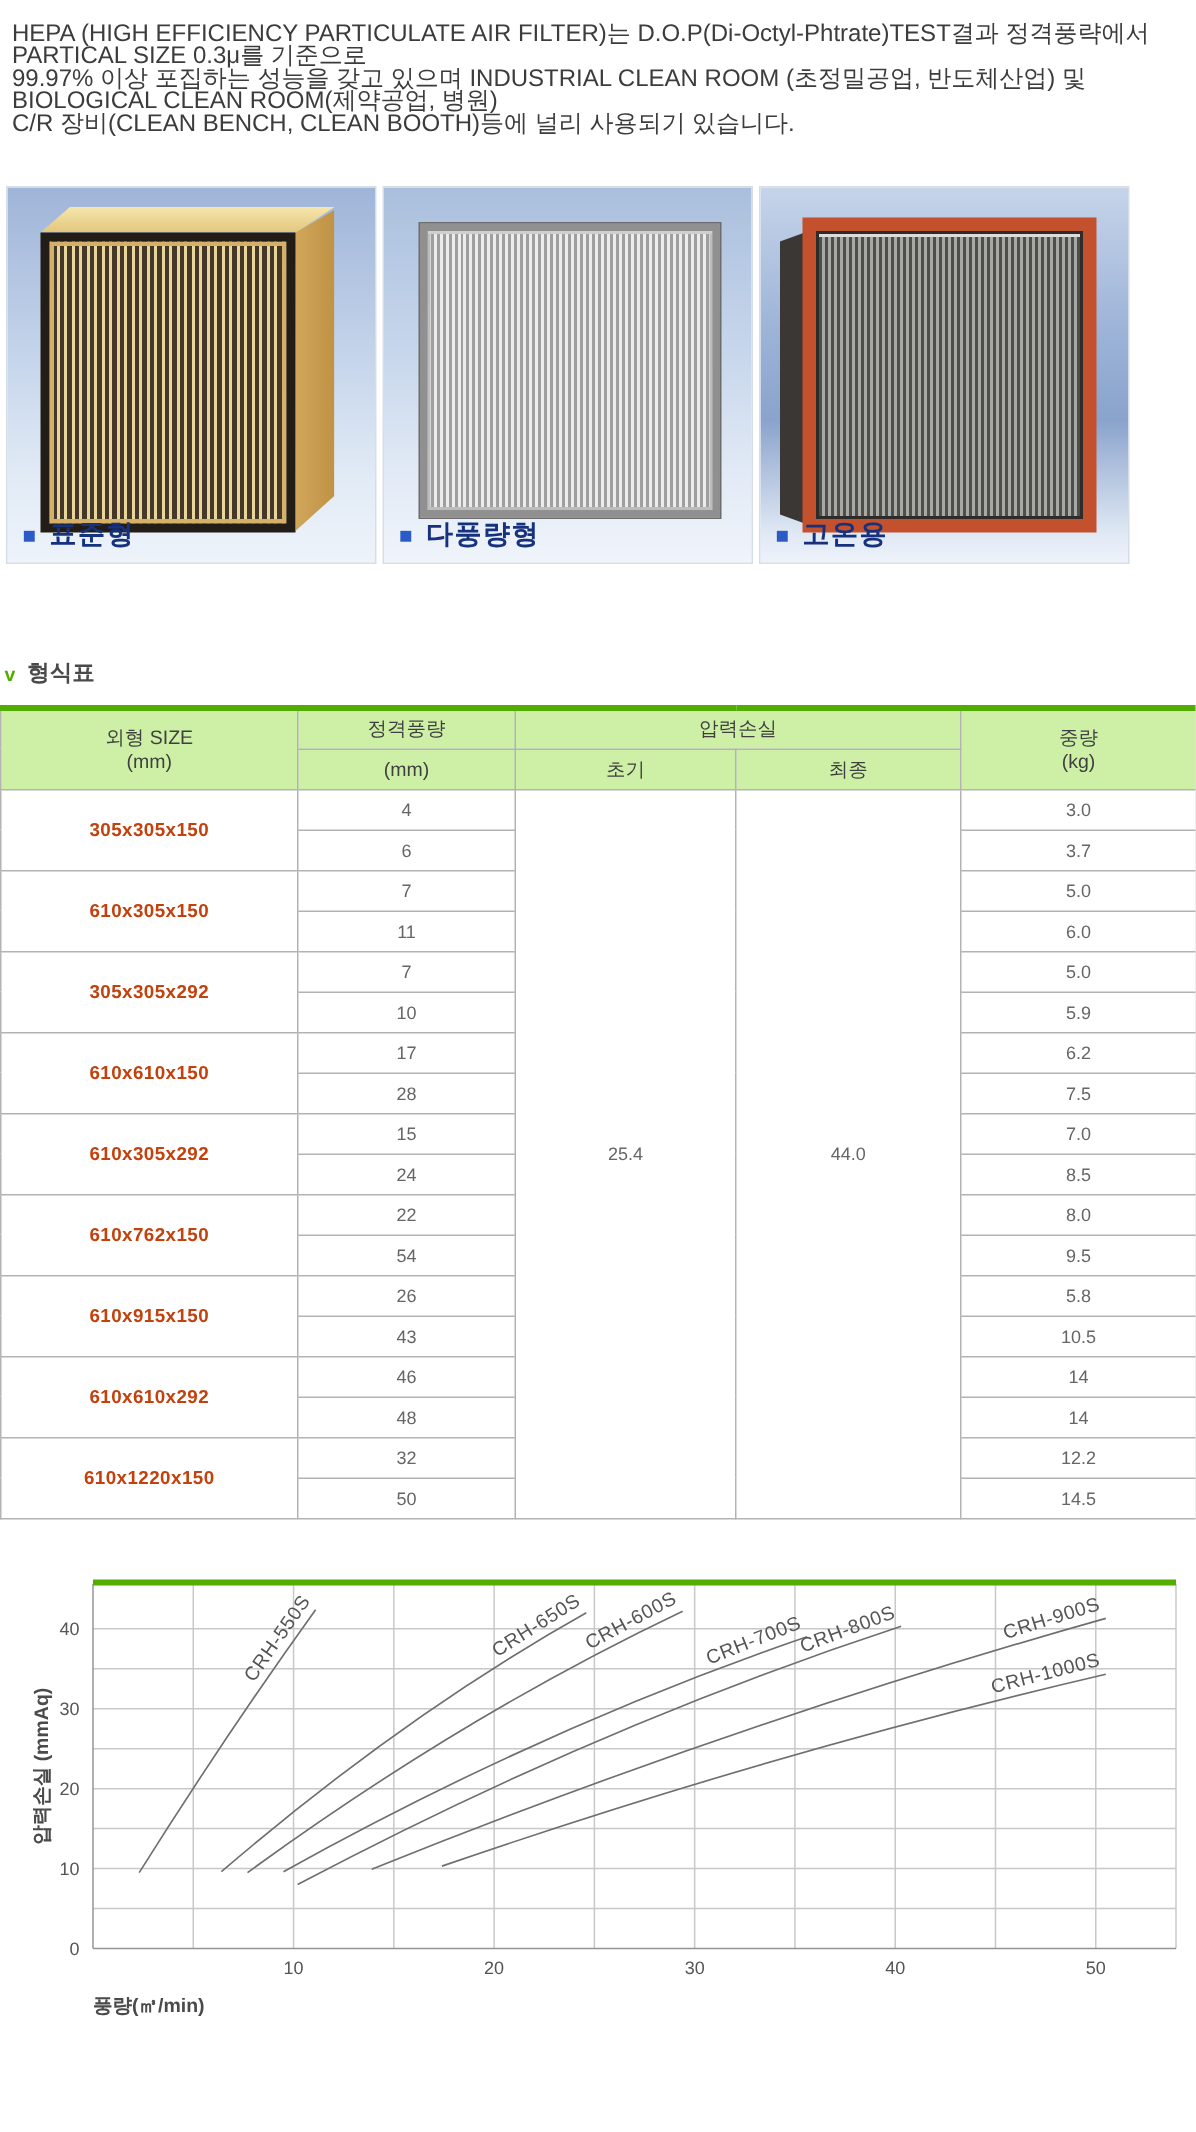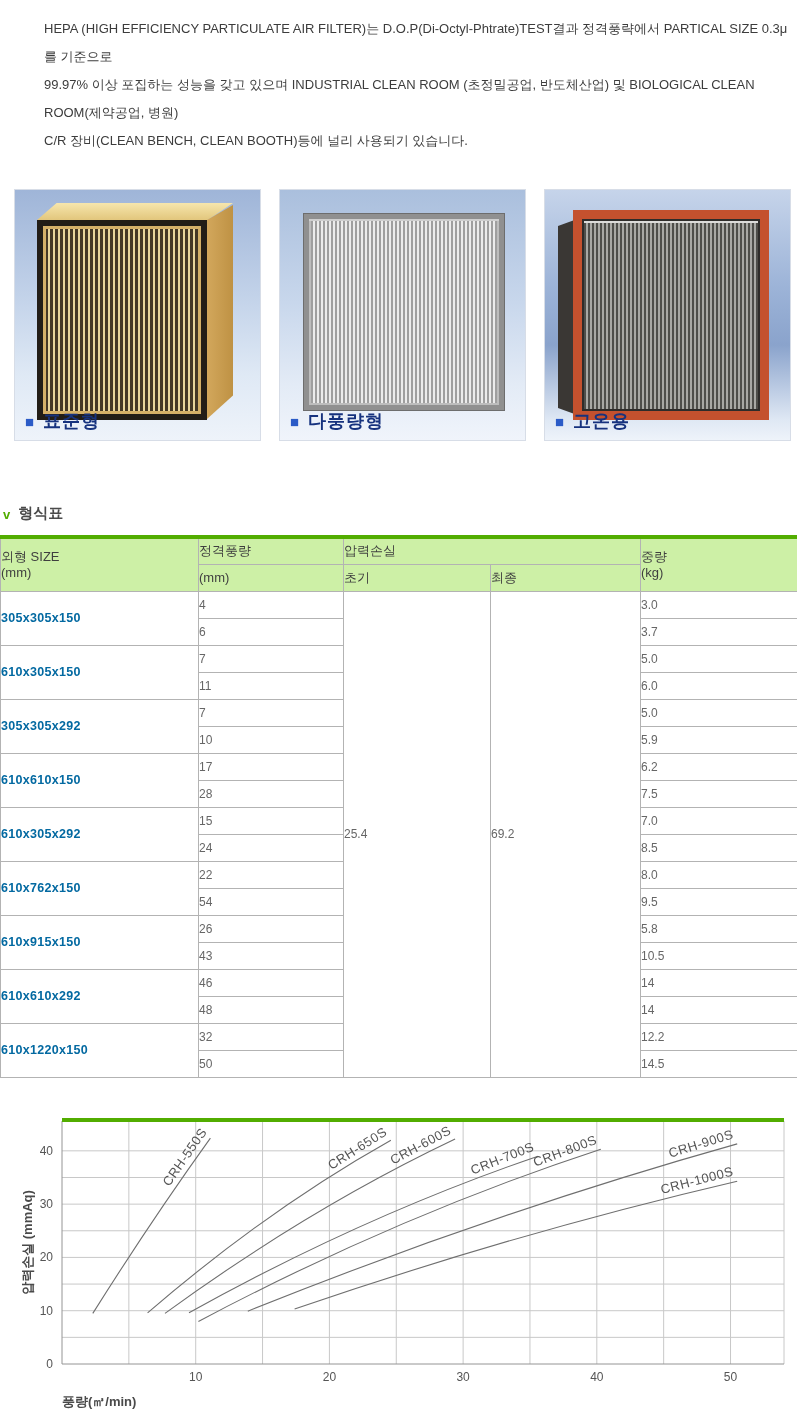--- a/index.html
+++ b/index.html
@@ -9,23 +9,23 @@
     --bullet-blue:#2b5bc7;
     --border-gray:#b3b3b3;
   }
   *{box-sizing:border-box;}
   html,body{margin:0;padding:0;}
   body{
     width:797px;min-height:1421px;background:#ffffff;
     font-family:"Liberation Sans","DejaVu Sans",sans-serif;
   }
   
-  .intro{padding:15px 6px 0 8px;font-size:13px;line-height:28px;color:#3c3c3c;margin-left:36px;}
-  
-  .products{display:flex;gap:18px;padding-left:14px;margin-top:34px;}
+  .intro{padding:15px 6px 0 8px;font-size:16px;line-height:15px;color:#3c3c3c;}
+  
+  .products{display:flex;gap:4px;padding-left:4px;margin-top:34px;}
   .product-card{position:relative;width:247px;height:252px;overflow:hidden;border:1px solid #d7dde7;}
   .bg1{background:linear-gradient(180deg,#9fb5d8 0%,#c2d2e9 42%,#dfe9f5 74%,#eef3fa 100%);}
   .bg2{background:linear-gradient(180deg,#aabfdd 0%,#c8d7ec 45%,#e3ebf6 78%,#f0f4fb 100%);}
   .bg3{background:linear-gradient(180deg,#c6d4ea 0%,#9db4d8 38%,#8aa3cc 62%,#dfe8f4 92%,#eef3fa 100%);}
   .product-label{position:absolute;left:10px;bottom:7px;font-weight:bold;font-size:18px;color:var(--label-blue);letter-spacing:1px;}
   .product-label .sq{color:var(--bullet-blue);font-size:15px;margin-right:8px;}
   
   .f-std-top{position:absolute;left:22px;top:13px;width:196px;height:17px;
     background:linear-gradient(180deg,#f6e6ad,#e2c67c);
     clip-path:polygon(10% 0,100% 0,87% 100%,0 100%);}
@@ -46,24 +46,24 @@
     border:9px solid #c4512e;
     background:repeating-linear-gradient(90deg,#a8a8a4 0 2px,#4e4e4a 2px 4px);
     box-shadow:inset 0 0 0 2px #2e2c2a,inset 0 4px 0 #dcdcda;}
   
   .section-title{margin:62px 0 0 3px;display:flex;align-items:center;gap:8px;
     font-size:15px;font-weight:bold;color:#4a4a4a;height:20px;}
   .chev{color:var(--green);font-size:13px;font-weight:bold;transform:translateY(1px);}
   
   table.spec{border-collapse:collapse;width:797px;margin-top:12px;table-layout:fixed;
     border-top:4px solid var(--green);}
-  table.spec th,table.spec td{border:1px solid var(--border-gray);text-align:left;padding:0;}
+  table.spec th,table.spec td{border:1px solid var(--border-gray);text-align:center;padding:0;}
   table.spec thead th{background:var(--header-bg);font-weight:normal;color:#3f3f3f;font-size:13px;height:27px;line-height:16px;}
   table.spec tbody td{color:#666;font-size:12px;height:27px;}
-  table.spec td.size{font-weight:bold;color:#0369a1;font-size:12.5px;letter-spacing:0.3px;}
+  table.spec td.size{font-weight:bold;color:#c2410c;font-size:12.5px;letter-spacing:0.3px;}
   
   .chart-wrap{margin-top:38px;}
   .chart-wrap text{font-family:"Liberation Sans","DejaVu Sans",sans-serif;}
   .tick{font-size:12px;fill:#555;}
   .axis-title{font-size:13px;font-weight:bold;fill:#4a4a4a;}
   .series-label{font-size:13px;fill:#555;letter-spacing:0.5px;}
 </style>
 </head>
 <body>
 
@@ -127,21 +127,21 @@
       <th>(mm)</th>
       <th>초기</th>
       <th>최종</th>
     </tr>
   </thead>
   <tbody id="spec-body">
       <tr>
         <td rowspan="2" class="size">305x305x150</td>
         <td>4</td>
         <td rowspan="18">25.4</td>
-        <td rowspan="18">69.2</td>
+        <td rowspan="18">44.0</td>
         <td>3.0</td>
       </tr>
       <tr>
         <td>6</td>
         <td>3.7</td>
       </tr>
       <tr>
         <td rowspan="2" class="size">610x305x150</td>
         <td>7</td>
         <td>5.0</td>

